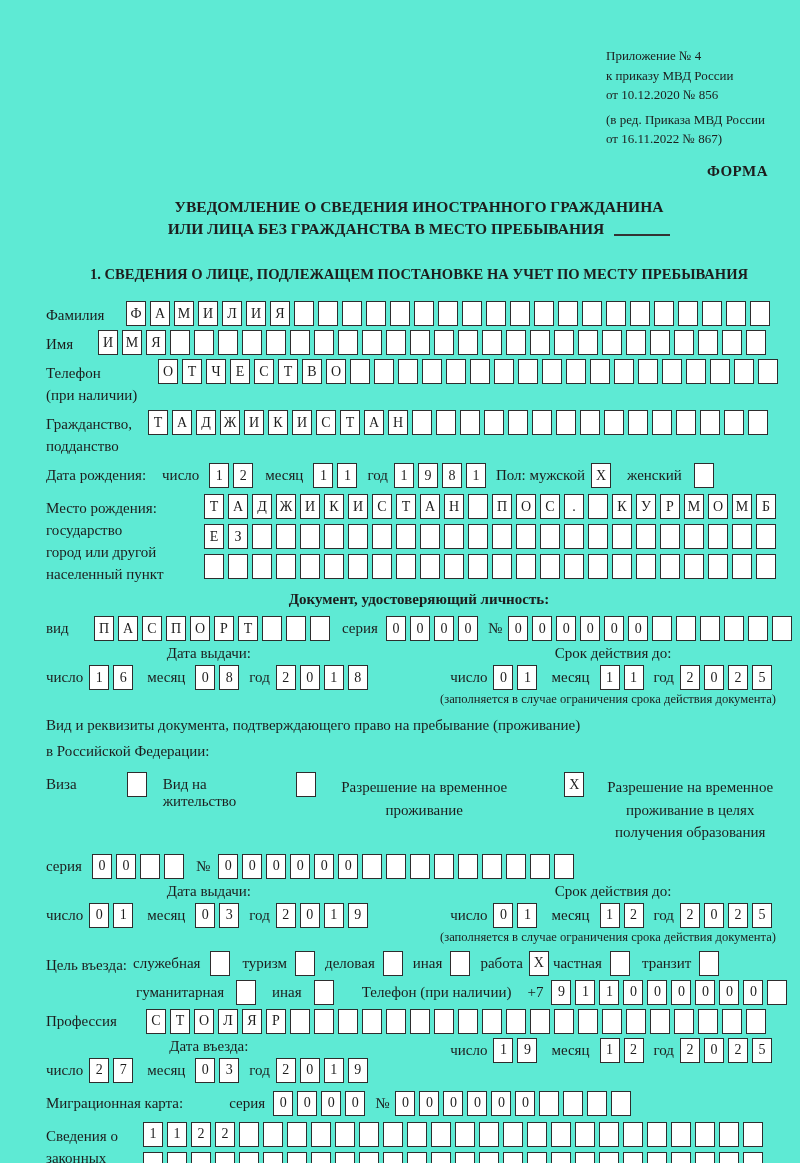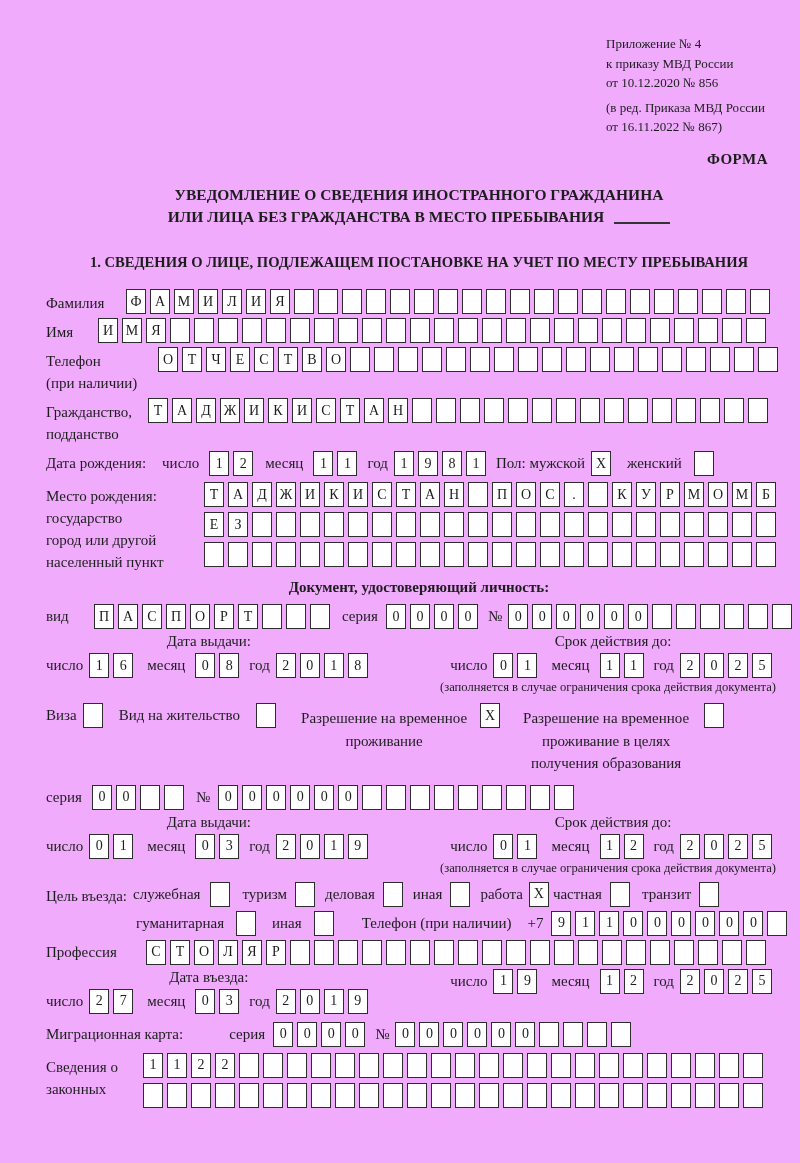--- a/index.html
+++ b/index.html
@@ -1,21 +1,21 @@
 <!DOCTYPE html>
 <html lang="ru"><head>
 <meta charset="utf-8">
 <style>
   html,body{margin:0;padding:0;background:#ffffff;}
   .page{
     position:relative;
     width:800px;height:1163px;
     box-sizing:border-box;
-    padding:34px 8px 0 46px;
-    background:#f0abfc;
+    padding:46px 8px 0 46px;
+    background:#5eead4;
     color:#1d1d1d;
     font-family:"Liberation Serif","DejaVu Serif",serif;
     font-size:15px;
     overflow:hidden;
   }
   
   .doc-header{display:flex;justify-content:flex-end;}
   .doc-header-inner{width:186px;text-align:left;font-size:13px;line-height:1.5;}
   .doc-header-inner .note{display:block;margin-top:5px;}
   .form-label{ text-align:right;font-weight:bold;font-size:15px;margin:14px 24px 0 0;letter-spacing:.5px;}
@@ -46,21 +46,21 @@
   .center-bold{text-align:center;font-weight:bold;font-size:15px;margin:6px 0 8px 0;}
   
   .dates-grid{display:flex;justify-content:space-between;margin-top:4px;padding-right:16px;gap:29px;}
   .date-col{display:flex;flex-direction:column;}
   .date-head{text-align:center;font-size:15px;margin-bottom:3px;}
   .date-row{display:flex;align-items:center;}
   .date-note{font-size:12.6px;text-align:right;margin:2px 16px 6px 0;}
   .para{line-height:1.7;margin-top:4px;}
   
   .opts{display:flex;align-items:flex-start;margin:8px 0 10px 0;}
-  .opt{display:flex;align-items:flex-start;}
+  .opt{display:flex;align-items:flex-start;gap:44px;}
   .opt .olabel{padding-top:4px;}
   .opt .wrap2{width:176px;text-align:center;padding-top:4px;line-height:1.5;}
   .opt .wrap3{width:180px;text-align:center;padding-top:4px;line-height:1.5;}
   .purpose .plabel{padding-top:4px;}
 </style>
 </head>
 <body>
 
 <div class="page">
 
@@ -417,20 +417,24 @@
             <span class="cell">2</span>
             <span class="cell">0</span>
             <span class="cell">2</span>
             <span class="cell">5</span>
           </span>
       </div>
     </div>
   </div>
   <div class="date-note">(заполняется в случае ограничения срока действия документа)</div>
 
+  <div class="para">
+    <span>Вид и реквизиты документа, подтверждающего право на пребывание (проживание)</span><br>
+    <span>в Российской Федерации:</span>
+  </div>
 
   <div class="opts">
     <span class="opt">
       <span class="olabel">Виза</span>
       <span class="cells g6">
           <span class="cell"></span>
         </span>
     </span>
     <span class="opt g12">
       <span class="olabel">Вид на жительство</span>

